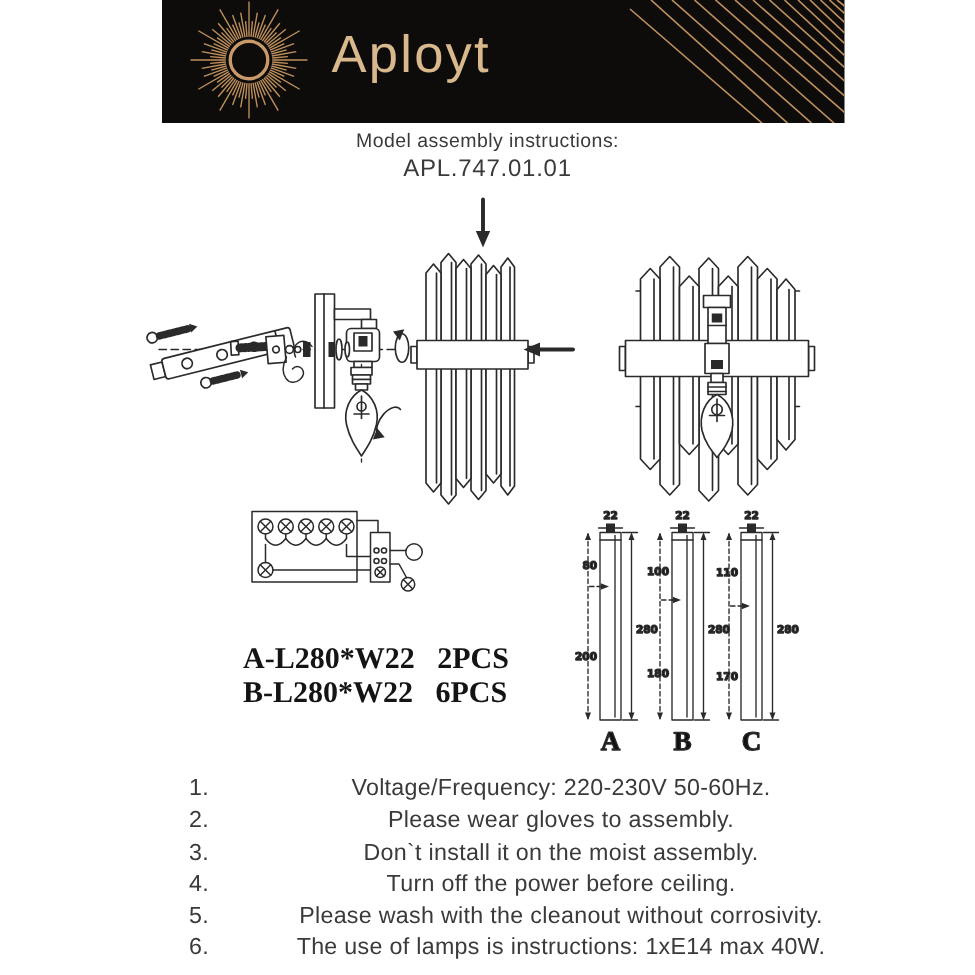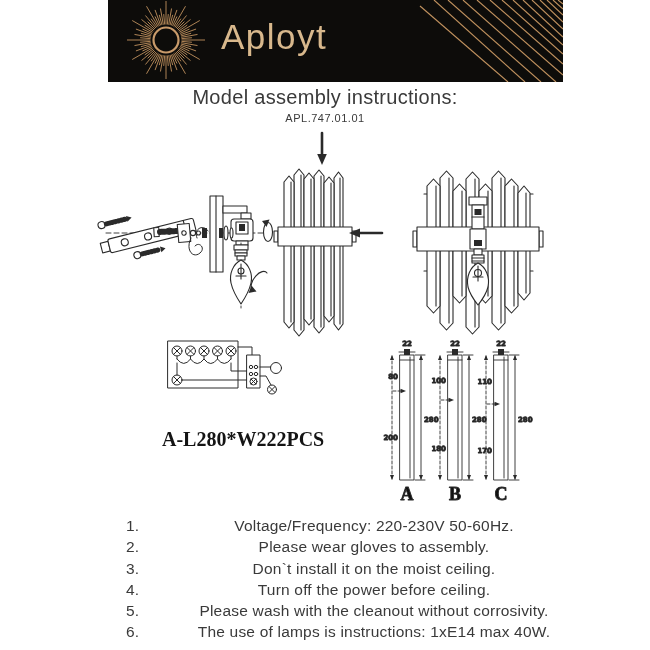--- a/index.html
+++ b/index.html
@@ -9,34 +9,34 @@
   body{background:#ffffff;font-family:"Liberation Sans",sans-serif;}
   .page{position:relative;width:650px;height:650px;background:#fff;overflow:hidden;}
 
   
   .brand-band{position:absolute;left:84px;top:0;width:455px;height:82px;background:var(--header_bg);overflow:hidden;margin-left:24px;}
   .band-art{position:absolute;left:0;top:0;}
   .brand-text{position:absolute;left:113px;top:17px;font-size:35px;letter-spacing:1.5px;color:#d8b88c;font-weight:400;}
 
   
   .title-block{position:absolute;left:0;top:86px;width:650px;text-align:center;color:var(--text);}
-  .title-block .t1{font-size:20px;letter-spacing:.3px;}
-  .title-block .t2{font-size:11px;letter-spacing:.5px;margin-top:3px;}
+  .title-block .t1{font-size:13px;letter-spacing:.3px;}
+  .title-block .t2{font-size:16px;letter-spacing:.5px;margin-top:3px;}
 
   
   .art{position:absolute;left:0;top:0;}
 
   .dim{font-family:"DejaVu Sans",sans-serif;font-size:7px;font-weight:bold;fill:#111;}
   .barletter{font-family:"Liberation Serif",serif;font-size:18px;font-weight:bold;fill:#111;}
   .ink{fill:var(--line);stroke:none;}
 
   
   .parts-list{position:absolute;left:162px;top:428px;font-family:"Liberation Serif",serif;font-weight:bold;font-size:20px;color:#141414;}
   .part-row{height:23px;line-height:23px;white-space:nowrap;}
-  .part-row .qty{}
+  .part-row .qty{margin-left:15px;}
 
   
   .instructions{position:absolute;left:126px;top:515px;width:470px;color:var(--text);}
   .instr-row{display:flex;line-height:21.3px;font-size:15.5px;letter-spacing:.2px;}
   .instr-row .num{width:26px;flex:0 0 26px;}
   .instr-row .txt{flex:1;text-align:center;}
 </style>
 </head>
 <body>
 
@@ -398,34 +398,35 @@
         <text class="dim" x="492" y="384" text-anchor="end">110</text>
         <text class="dim" x="492" y="453" text-anchor="end">170</text>
         <text class="dim" x="518" y="422" text-anchor="start">280</text>
         <text class="barletter" x="501" y="500" text-anchor="middle">C</text>
       </g>
     </g>
   </svg>
 
   <div class="parts-list">
     <div class="part-row"><span>A-L280*W22</span><span class="qty">2PCS</span></div>
+    <div class="part-row"><span>B-L280*W22</span><span class="qty">6PCS</span></div>
   </div>
 
   <div class="instructions">
     <div class="instr-row">
         <span class="num">1.</span>
         <span class="txt">Voltage/Frequency: 220-230V 50-60Hz.</span>
       </div>
     <div class="instr-row">
         <span class="num">2.</span>
         <span class="txt">Please wear gloves to assembly.</span>
       </div>
     <div class="instr-row">
         <span class="num">3.</span>
-        <span class="txt">Don`t install it on the moist ceiling.</span>
+        <span class="txt">Don`t install it on the moist assembly.</span>
       </div>
     <div class="instr-row">
         <span class="num">4.</span>
         <span class="txt">Turn off the power before ceiling.</span>
       </div>
     <div class="instr-row">
         <span class="num">5.</span>
         <span class="txt">Please wash with the cleanout without corrosivity.</span>
       </div>
     <div class="instr-row">

